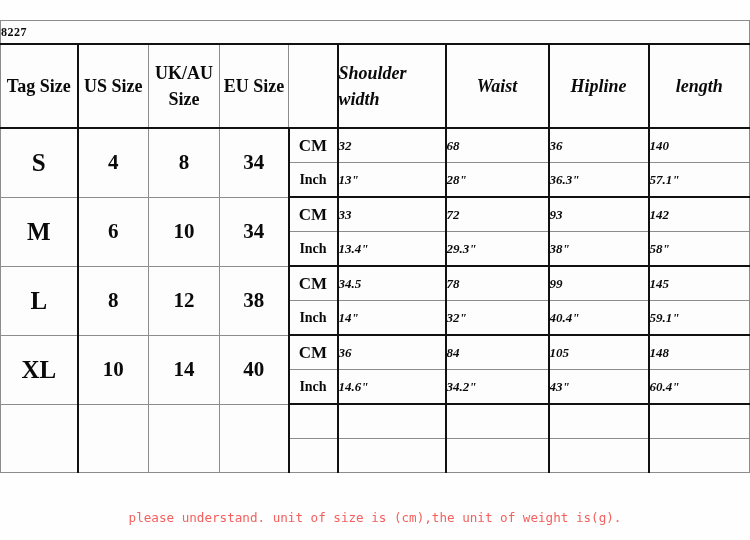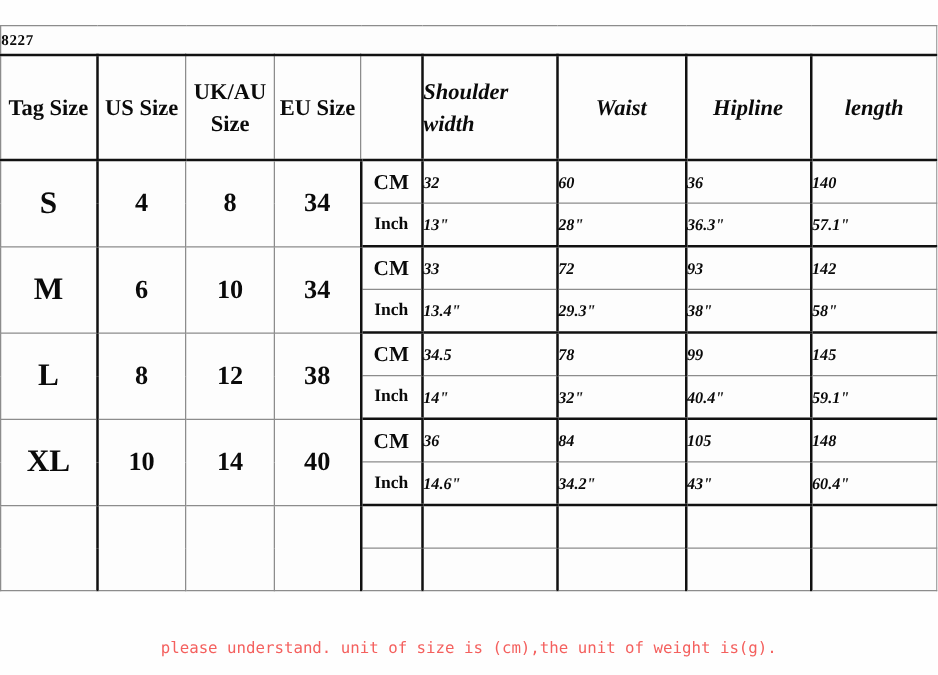--- a/index.html
+++ b/index.html
@@ -184,21 +184,21 @@
           <td class="hdr hv-b hv-l">length</td>
         </tr>
 
         <tr>
           <td class="sz-label hv-r" rowspan="2">S</td>
           <td class="num-label" rowspan="2">4</td>
           <td class="num-label" rowspan="2">8</td>
           <td class="num-label hv-r" rowspan="2">34</td>
           <td class="unit-cm">CM</td>
           <td class="meas hv-l">32</td>
-          <td class="meas hv-l">60</td>
+          <td class="meas hv-l">68</td>
           <td class="meas hv-l">36</td>
           <td class="meas hv-l">140</td>
         </tr>
 
         <tr>
           <td class="unit-in hv-b">Inch</td>
           <td class="meas-in hv-l hv-b">13"</td>
           <td class="meas-in hv-l hv-b">28"</td>
           <td class="meas-in hv-l hv-b">36.3"</td>
           <td class="meas-in hv-l hv-b">57.1"</td>

